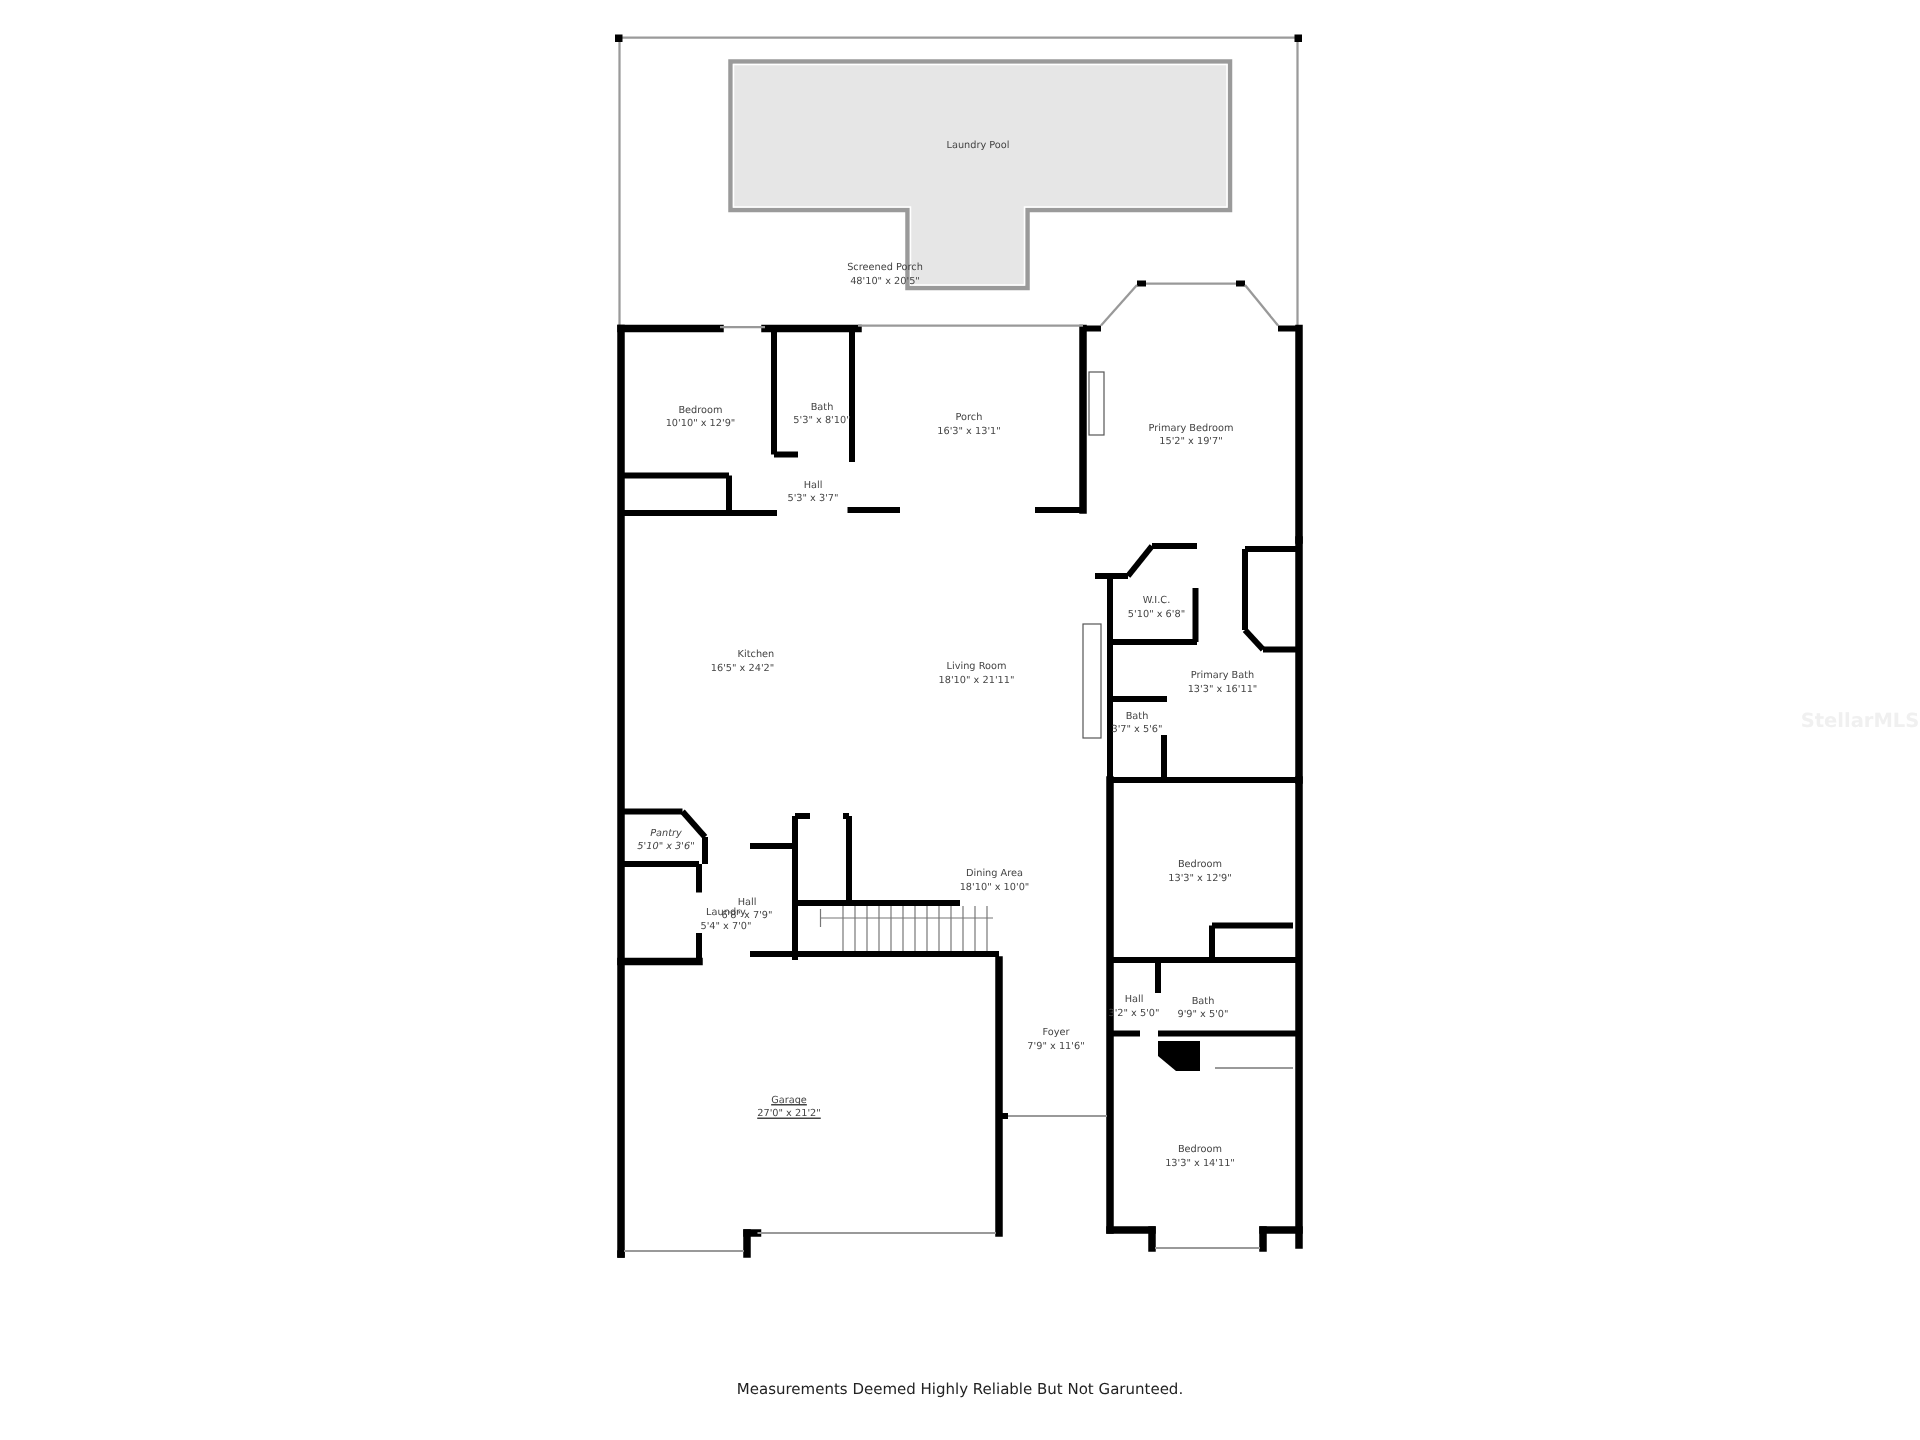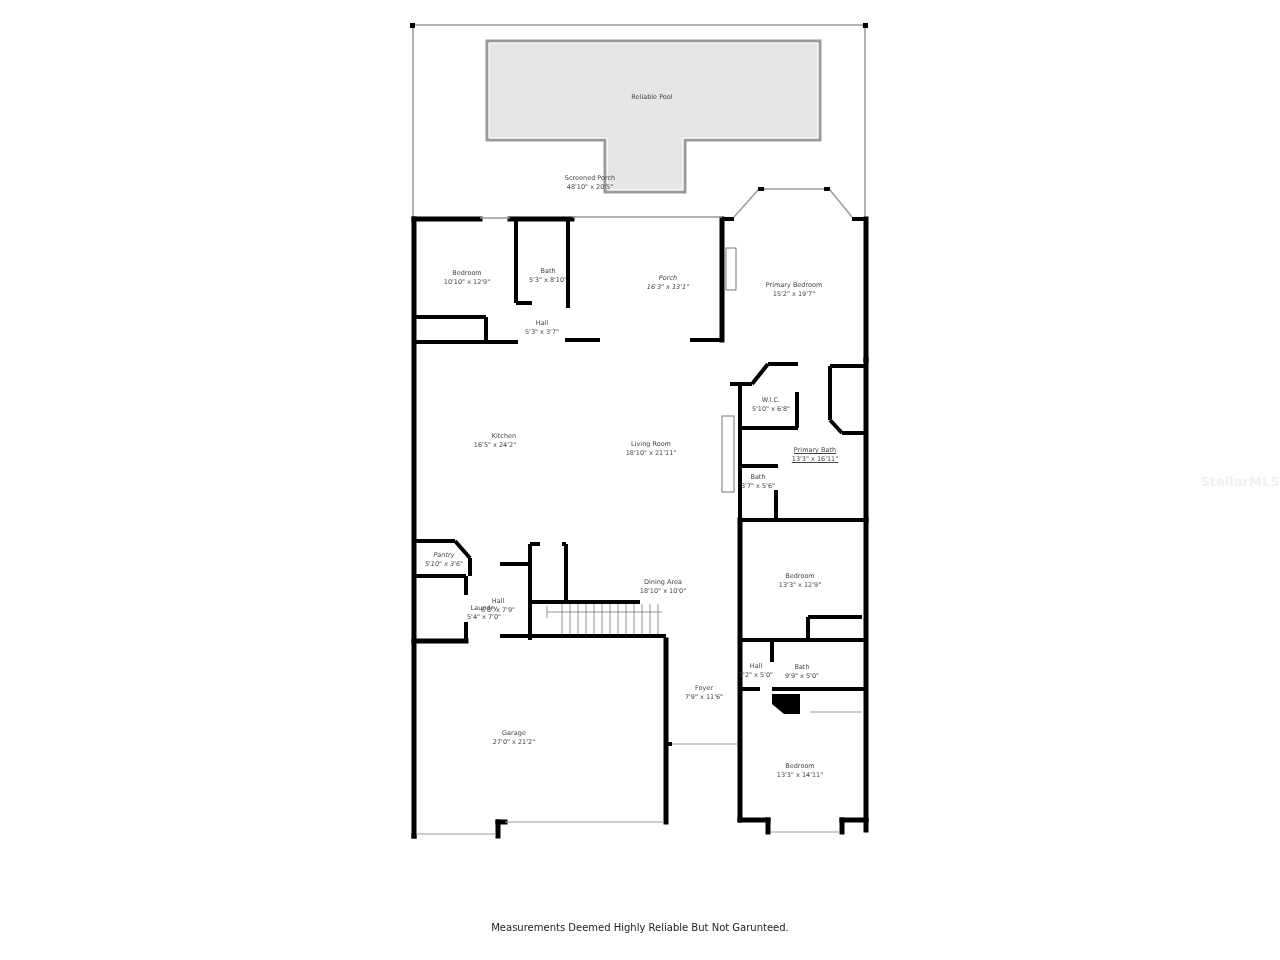--- a/index.html
+++ b/index.html
@@ -140,51 +140,51 @@
   </g>
   <g stroke="#000" stroke-width="4" fill="none">
     <line x1="668" y1="744" x2="672" y2="744"></line>
   </g>
 
   <polygon points="772,694 800,694 800,714 784,714 772,704" fill="#000"></polygon>
 </svg>
 
 <div id="labels">
   <div class="lbl" style="left:652px;top:97px;">
-    <span class="nm">Reliable Pool</span>
+    <span class="nm">Laundry Pool</span>
   </div>
   <div class="lbl" style="left:546px;top:183px;margin-left:44px;">
     <span class="nm">Screened Porch</span>
     <span class="dm">48'10" x 20'5"</span>
   </div>
   <div class="lbl" style="left:467px;top:278px;">
     <span class="nm">Bedroom</span>
     <span class="dm">10'10" x 12'9"</span>
   </div>
   <div class="lbl" style="left:548px;top:276px;">
     <span class="nm">Bath</span>
     <span class="dm">5'3" x 8'10"</span>
   </div>
-  <div class="lbl" style="left:668px;top:283px;font-style:italic;">
+  <div class="lbl" style="left:646px;top:283px;">
     <span class="nm">Porch</span>
     <span class="dm">16'3" x 13'1"</span>
   </div>
   <div class="lbl" style="left:542px;top:328px;">
     <span class="nm">Hall</span>
     <span class="dm">5'3" x 3'7"</span>
   </div>
   <div class="lbl" style="left:794px;top:290px;">
     <span class="nm">Primary Bedroom</span>
     <span class="dm">15'2" x 19'7"</span>
   </div>
   <div class="lbl" style="left:771px;top:405px;text-align:center;">
     <span class="nm">W.I.C.</span>
     <span class="dm">5'10" x 6'8"</span>
   </div>
-  <div class="lbl" style="left:815px;top:455px;text-decoration:underline;">
+  <div class="lbl" style="left:815px;top:455px;">
     <span class="nm">Primary Bath</span>
     <span class="dm">13'3" x 16'11"</span>
   </div>
   <div class="lbl" style="left:758px;top:482px;">
     <span class="nm">Bath</span>
     <span class="dm">3'7" x 5'6"</span>
   </div>
   <div class="lbl" style="left:495px;top:441px;text-align:right;">
     <span class="nm">Kitchen</span>
     <span class="dm">16'5" x 24'2"</span>
@@ -218,21 +218,21 @@
     <span class="dm">3'2" x 5'0"</span>
   </div>
   <div class="lbl" style="left:802px;top:672px;">
     <span class="nm">Bath</span>
     <span class="dm">9'9" x 5'0"</span>
   </div>
   <div class="lbl" style="left:704px;top:693px;">
     <span class="nm">Foyer</span>
     <span class="dm">7'9" x 11'6"</span>
   </div>
-  <div class="lbl" style="left:514px;top:738px;">
+  <div class="lbl" style="left:526px;top:738px;text-decoration:underline;">
     <span class="nm">Garage</span>
     <span class="dm">27'0" x 21'2"</span>
   </div>
   <div class="lbl" style="left:800px;top:771px;">
     <span class="nm">Bedroom</span>
     <span class="dm">13'3" x 14'11"</span>
   </div>
 </div>
 
 <div class="watermark">StellarMLS</div>

